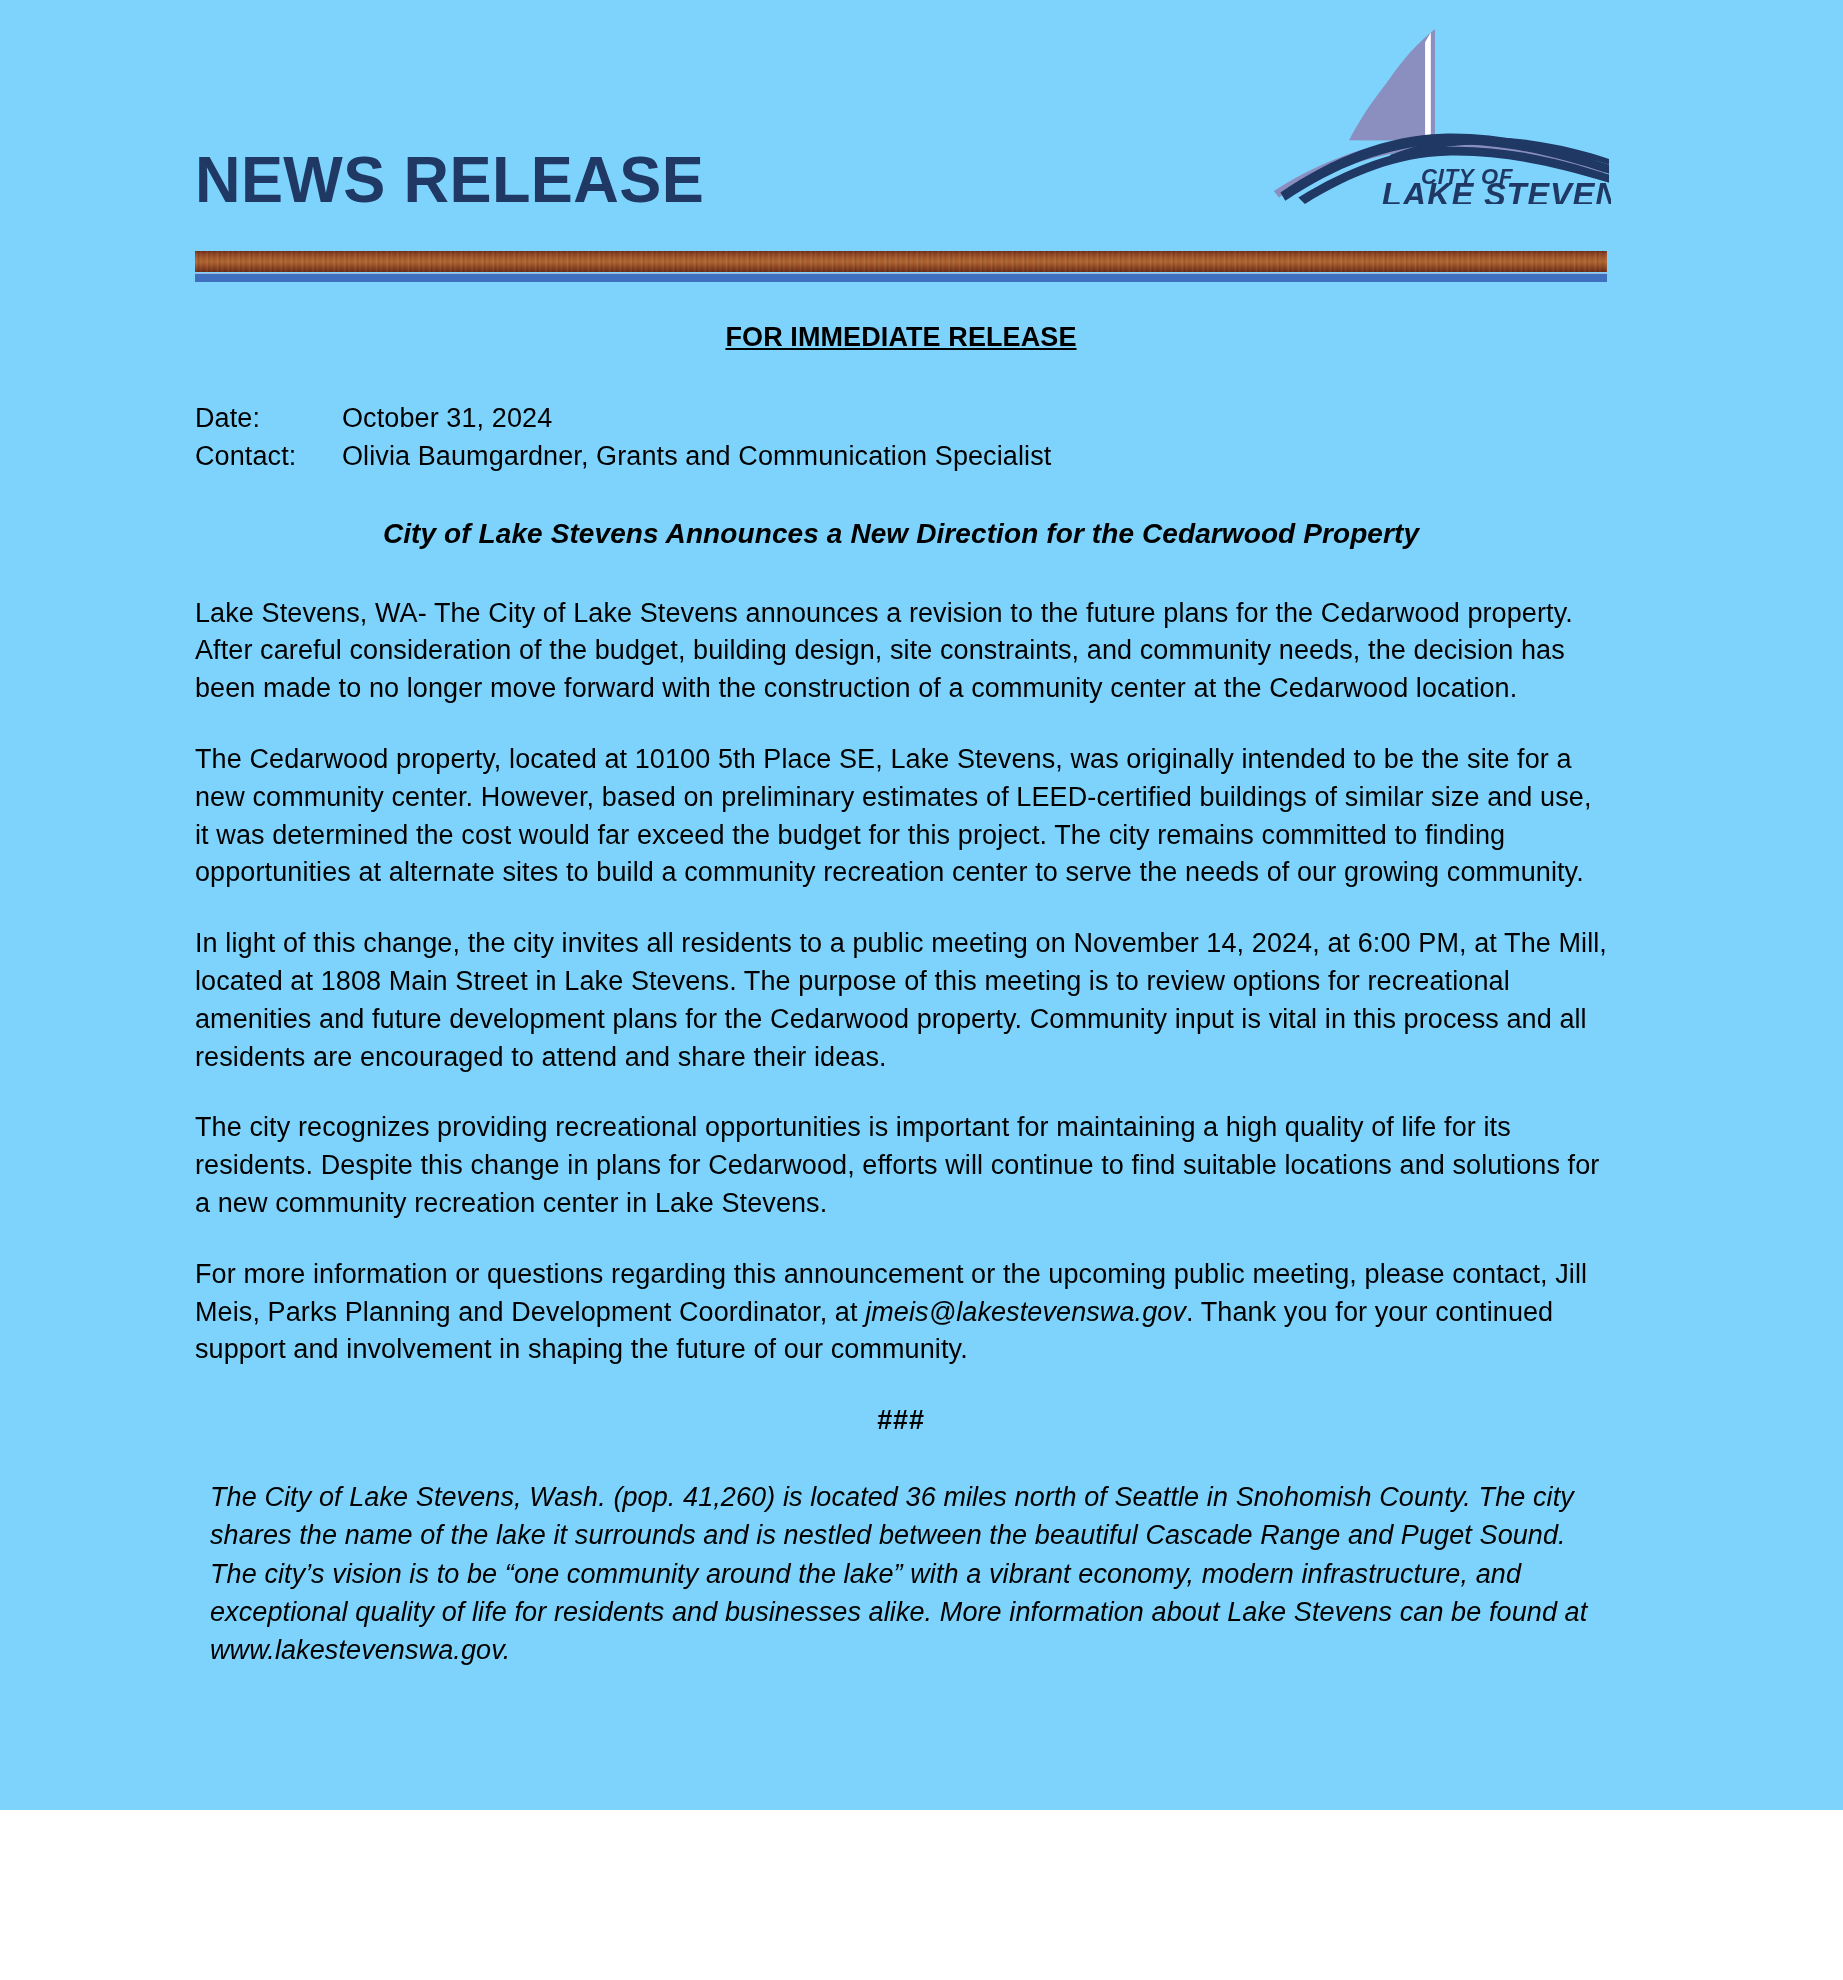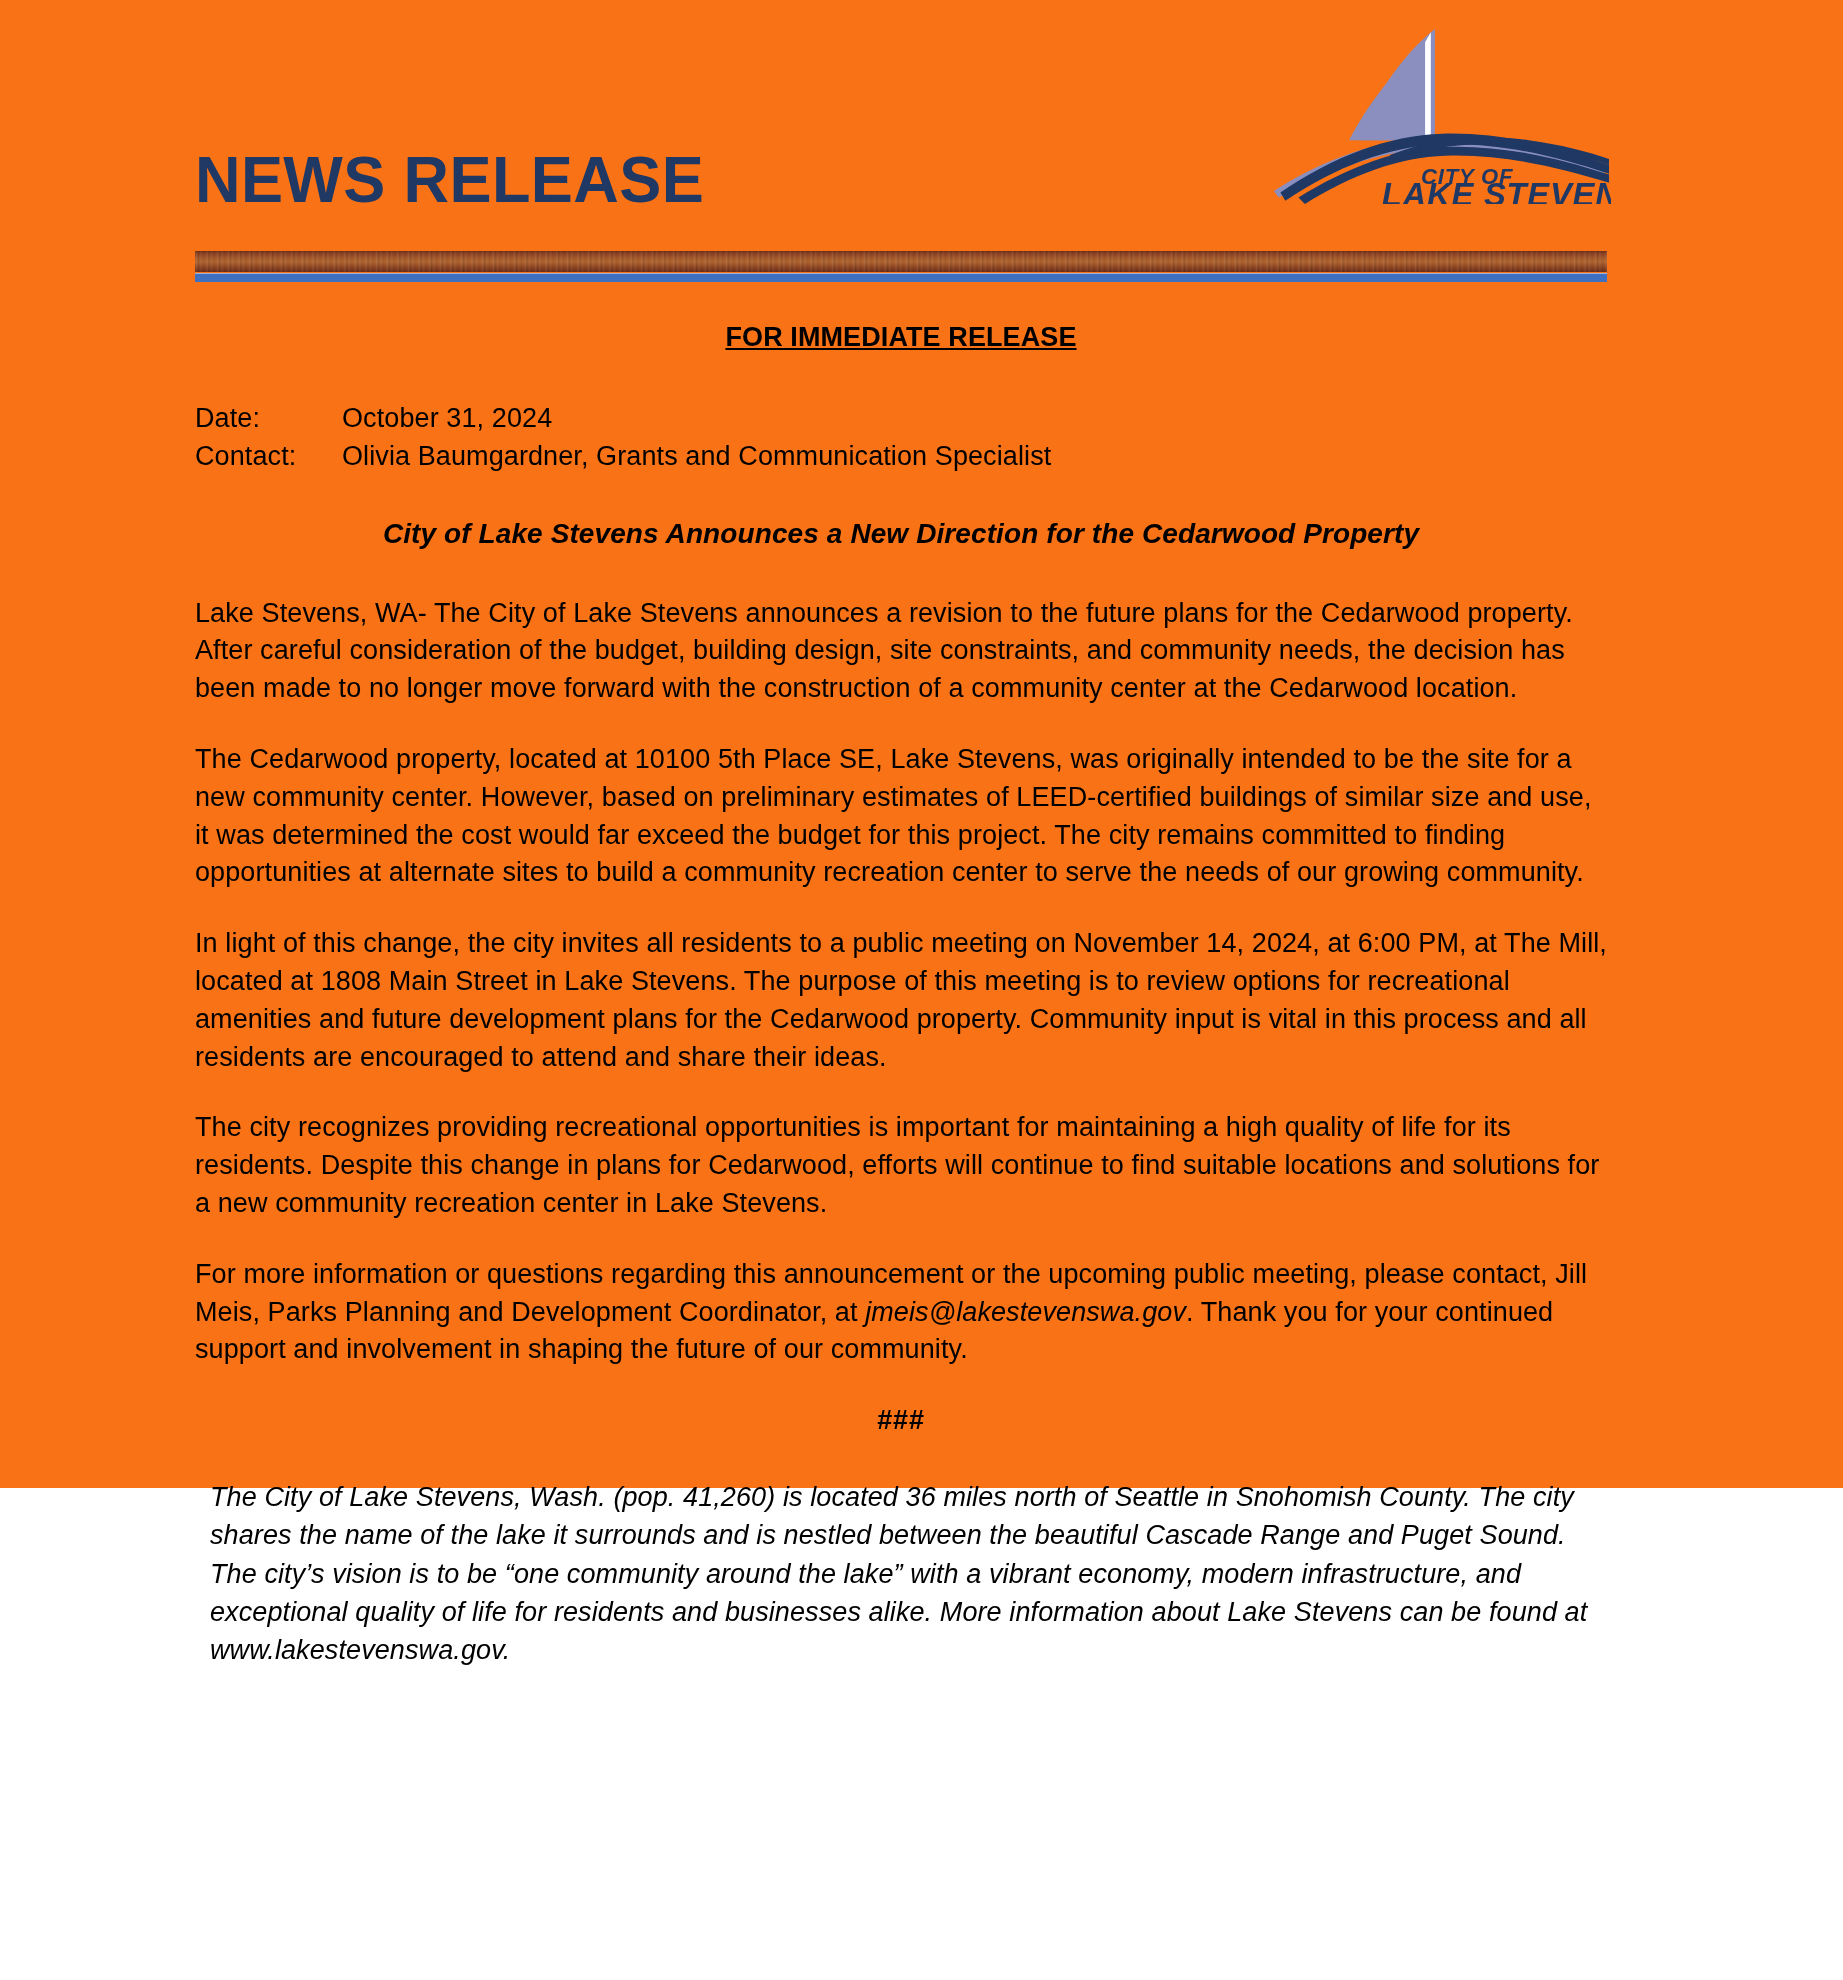--- a/index.html
+++ b/index.html
@@ -12,22 +12,22 @@
     width: 1844px;
     height: 1980px;
     font-family: "Liberation Sans", sans-serif;
     color: #000000;
     -webkit-font-smoothing: antialiased;
   }
 
   .page {
     position: relative;
     width: 1844px;
-    height: 1488px;
-    background: #f97316;
+    height: 1810px;
+    background: #7dd3fc;
     box-sizing: border-box;
   }
 
   
   .header {
     position: absolute;
     left: 0;
     top: 0;
     width: 1844px;
     height: 245px;

